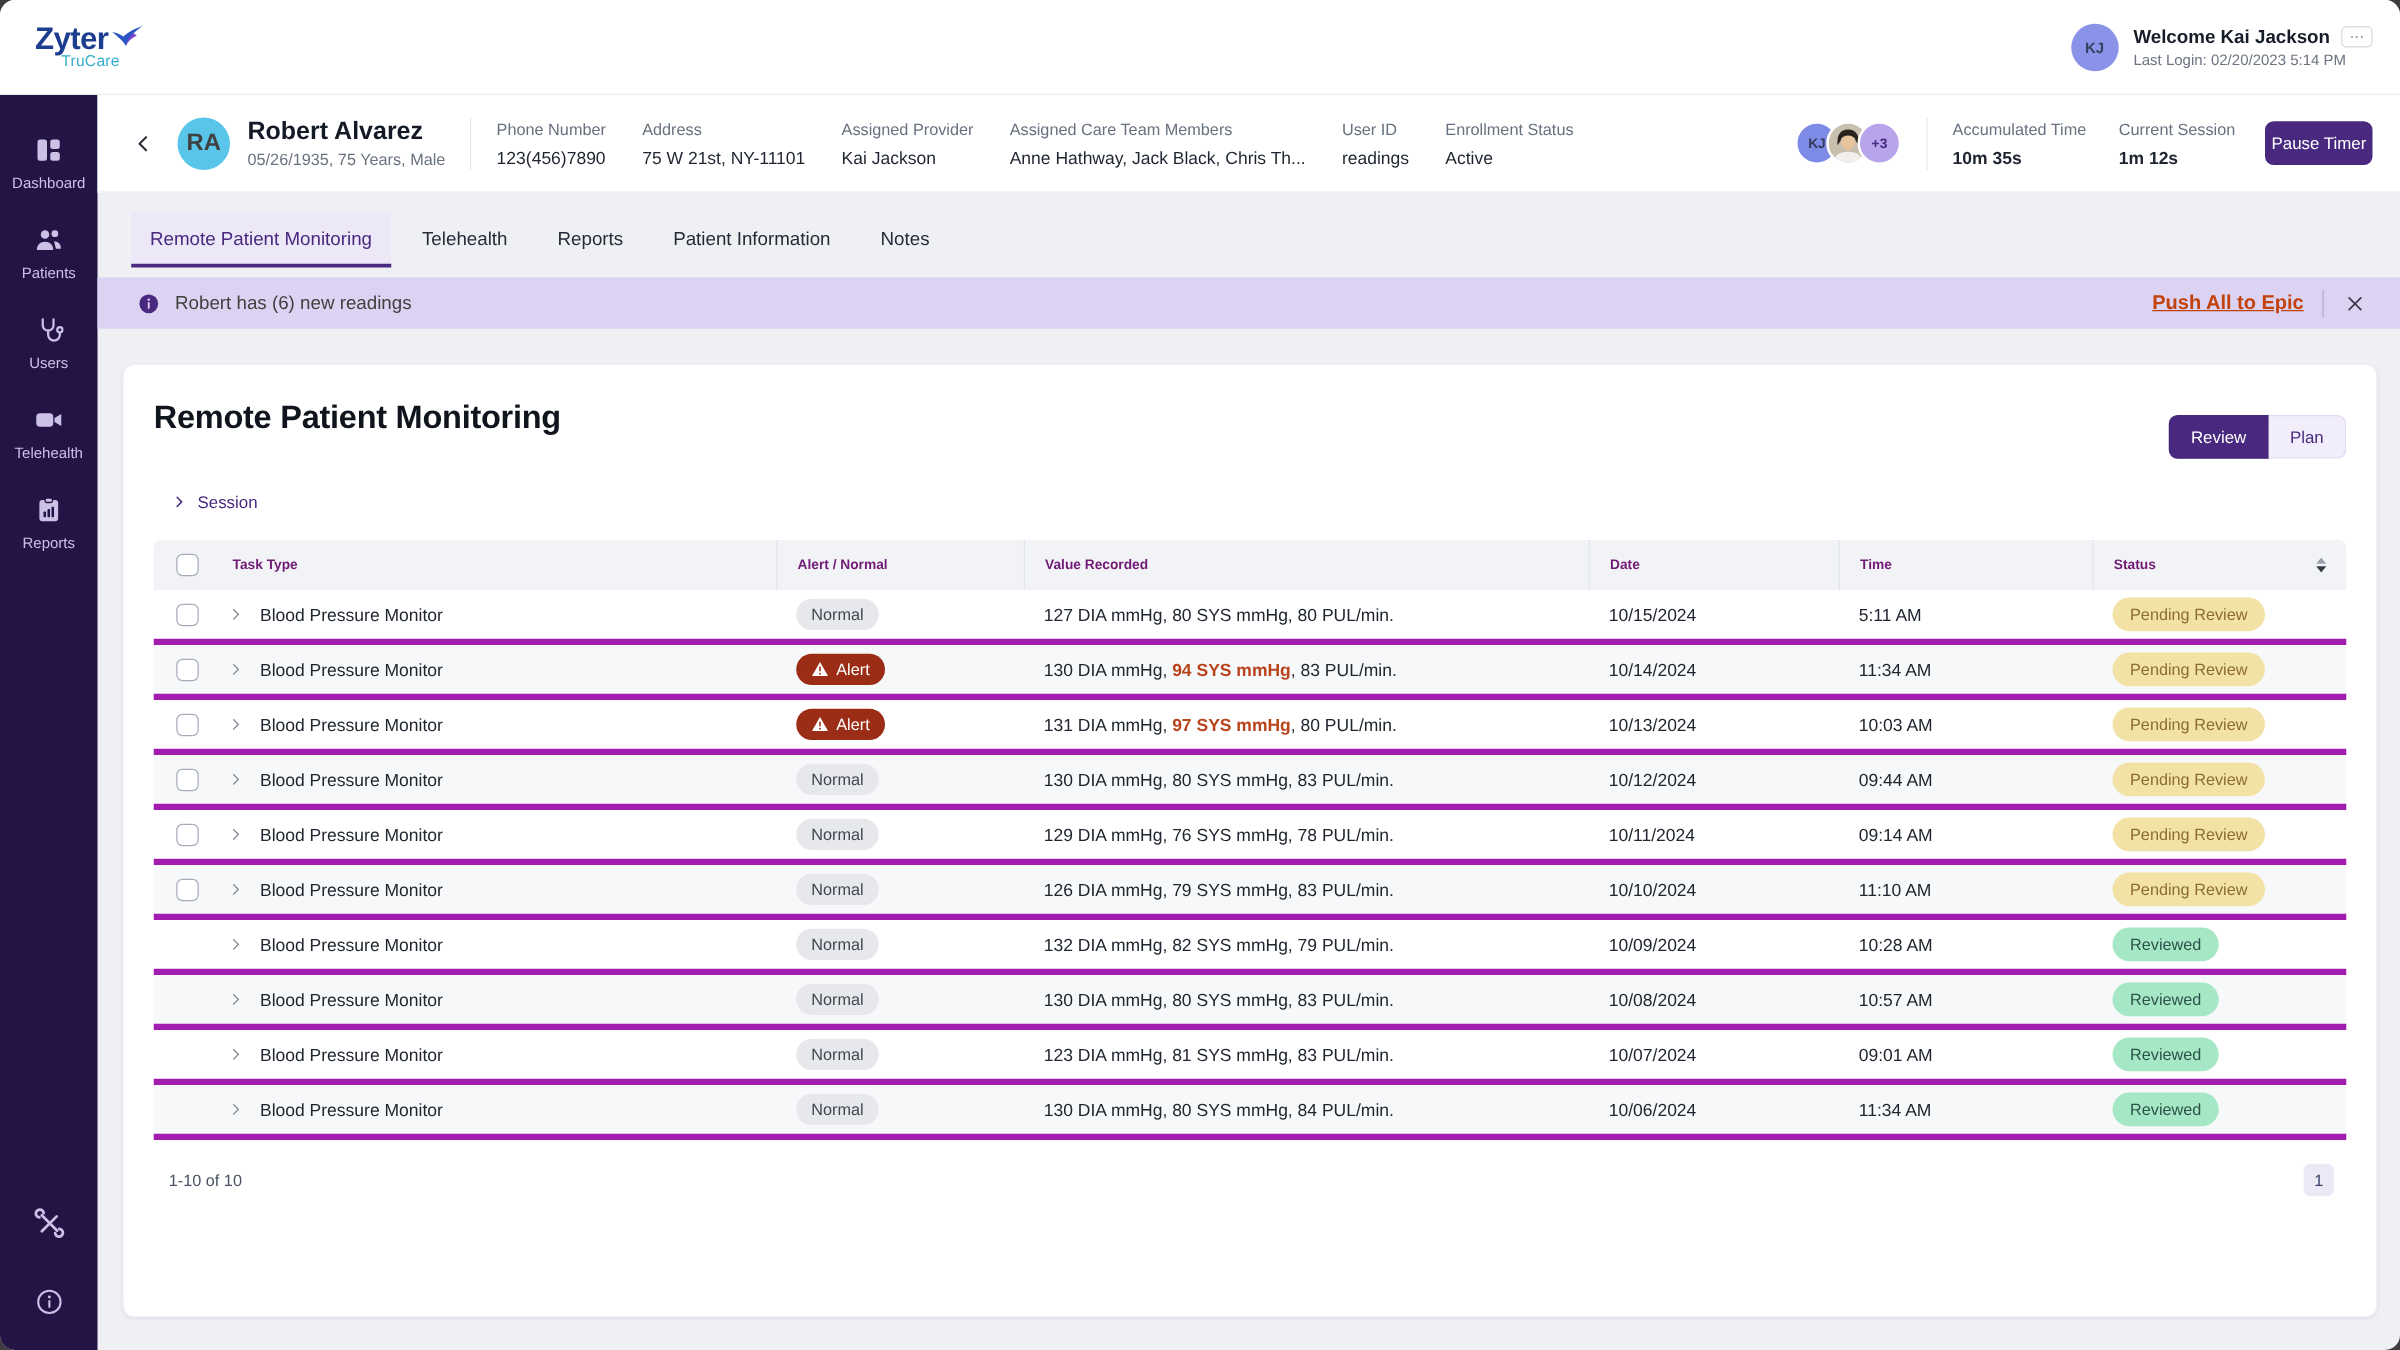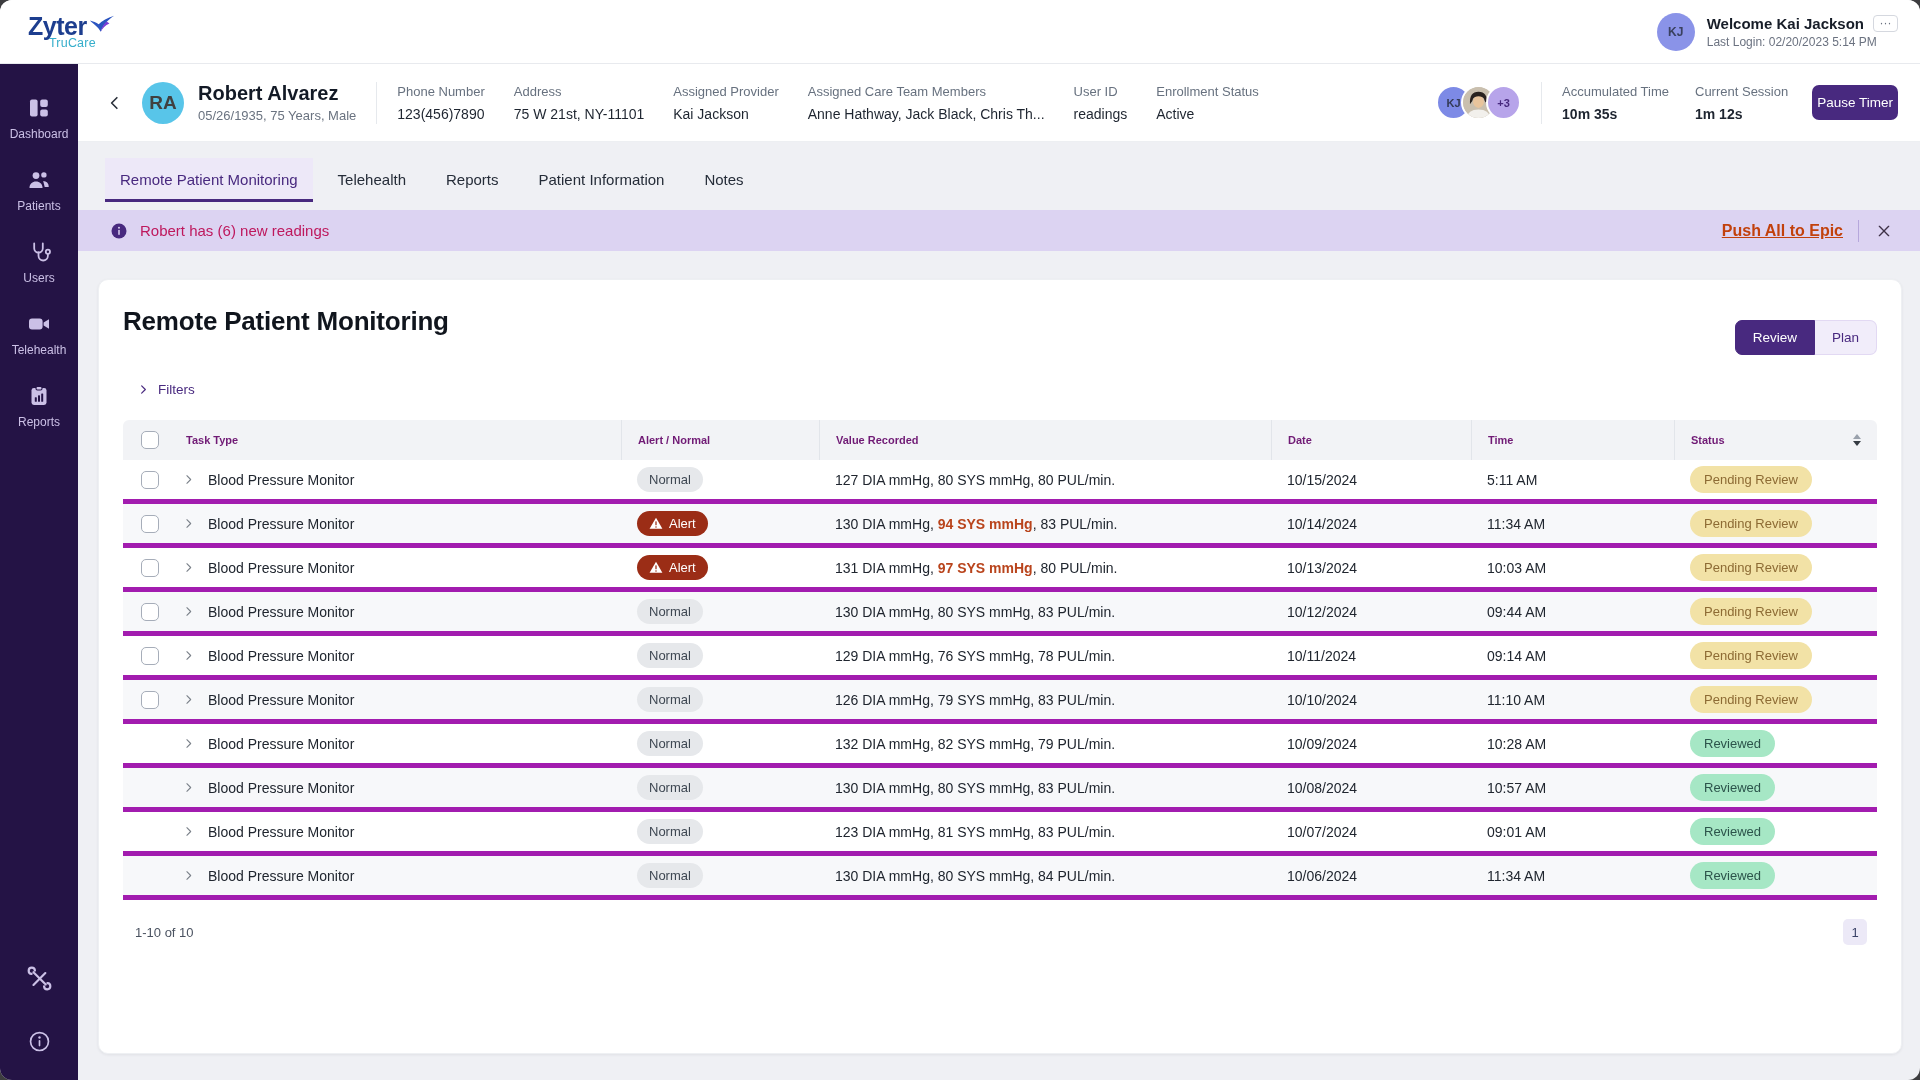--- a/index.html
+++ b/index.html
@@ -1,21 +1,21 @@
 <!DOCTYPE html>
 <html><head>
 <meta charset="utf-8">
 <style>
   html,body{margin:0;padding:0;background:#3d3d3f;}
   body{width:1920px;height:1080px;font-family:"Liberation Sans",sans-serif;-webkit-font-smoothing:antialiased;}
   *{box-sizing:border-box;}
   .app{width:1920px;height:1080px;border-radius:12px;overflow:hidden;background:#EFF0F4;display:flex;flex-direction:column;}
 
   
-  .topbar{height:64px;background:#fff;border-bottom:1px solid #E8EAEE;display:flex;align-items:center;justify-content:space-between;padding:0 22px 0 28px;flex:0 0 auto;}
+  .topbar{height:76px;background:#fff;border-bottom:1px solid #E8EAEE;display:flex;align-items:center;justify-content:space-between;padding:0 22px 0 28px;flex:0 0 auto;}
   .logo{display:flex;flex-direction:column;line-height:1;cursor:pointer;}
   .logo-row{display:flex;align-items:flex-start;}
   .logo-brand{font-size:25px;font-weight:700;color:#1D3E8F;letter-spacing:-.5px;}
   .logo-mark{margin:-2px 0 0 2px;}
   .logo-sub{font-size:12.5px;color:#35AECB;margin:-2px 0 0 21px;letter-spacing:.2px;}
   .user-area{display:flex;align-items:center;gap:12px;}
   .avatar{border-radius:50%;display:flex;align-items:center;justify-content:center;font-weight:700;}
   .user-avatar{width:38px;height:38px;background:#8A93E8;color:#3A4160;font-size:12px;cursor:pointer;}
   .user-meta{display:flex;flex-direction:column;gap:3px;}
   .user-top{display:flex;align-items:center;gap:9px;}
@@ -54,21 +54,21 @@
   .pause-btn{background:#48297F;color:#fff;font-size:13.5px;font-weight:500;border:none;border-radius:7px;padding:10px 5px;margin:0 6px 0 24px;cursor:pointer;font-family:inherit;}
 
   
   .tabs{display:flex;gap:10px;padding:16px 0 0 27px;flex:0 0 auto;}
   .tab{padding:13px 15px 11px;font-size:15px;color:#252C38;cursor:pointer;border-bottom:3px solid transparent;}
   .tab.active{background:#EDE8F8;color:#48297F;border-bottom-color:#48297F;font-weight:500;}
 
   
   .banner{height:41px;background:#DCD3F2;display:flex;align-items:center;padding:0 26px 0 32px;margin-top:8px;flex:0 0 auto;}
   .banner-icon{display:flex;}
-  .banner-text{margin-left:12px;font-size:15px;color:#be185d;}
+  .banner-text{margin-left:12px;font-size:15px;color:#404040;}
   .banner-right{margin-left:auto;display:flex;align-items:center;gap:15px;}
   .banner-link{font-size:16px;font-weight:700;color:#c2410c;text-decoration:underline;cursor:pointer;}
   .banner-div{width:1px;height:22px;background:#B6A7DC;}
   .banner-close{background:none;border:none;padding:2px;cursor:pointer;display:flex;}
 
   
   .card{background:#fff;border:1px solid #EEF0F3;border-radius:10px;box-shadow:0 1px 3px rgba(23,28,38,.07);margin:28px 18px 26px 20px;flex:1;padding:26px 24px 0;display:flex;flex-direction:column;min-height:0;}
   .card-head{display:flex;align-items:flex-start;justify-content:space-between;}
   .page-title{font-size:26px;font-weight:700;color:#10151D;margin:0;letter-spacing:-.2px;}
   .seg{display:flex;margin-top:14px;}
@@ -309,21 +309,21 @@
           <div class="seg">
             <button class="seg-btn seg-review">Review</button>
             <button class="seg-btn seg-plan">Plan</button>
           </div>
         </div>
 
         <div class="filters">
           <svg width="11" height="11" viewBox="0 0 24 24" fill="none" stroke="#48297F" stroke-width="2.6" stroke-linecap="round" stroke-linejoin="round">
               <path d="M8 4 L16 12 L8 20"></path>
             </svg>
-          <span>Filters</span>
+          <span>Session</span>
         </div>
 
         <div class="table">
           <div class="thead">
             <div class="th first">
               <span class="cb"></span>
               <span>Task Type</span>
             </div>
             <div class="th">
                 <span>Alert / Normal</span>

